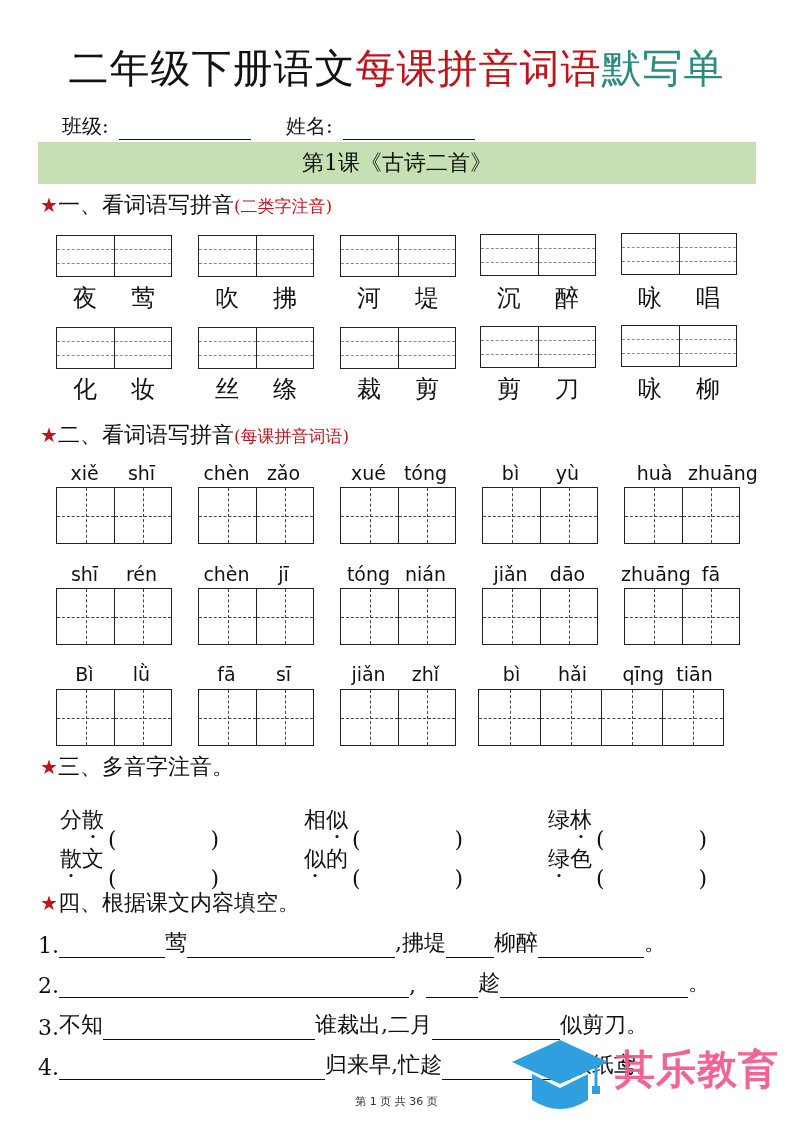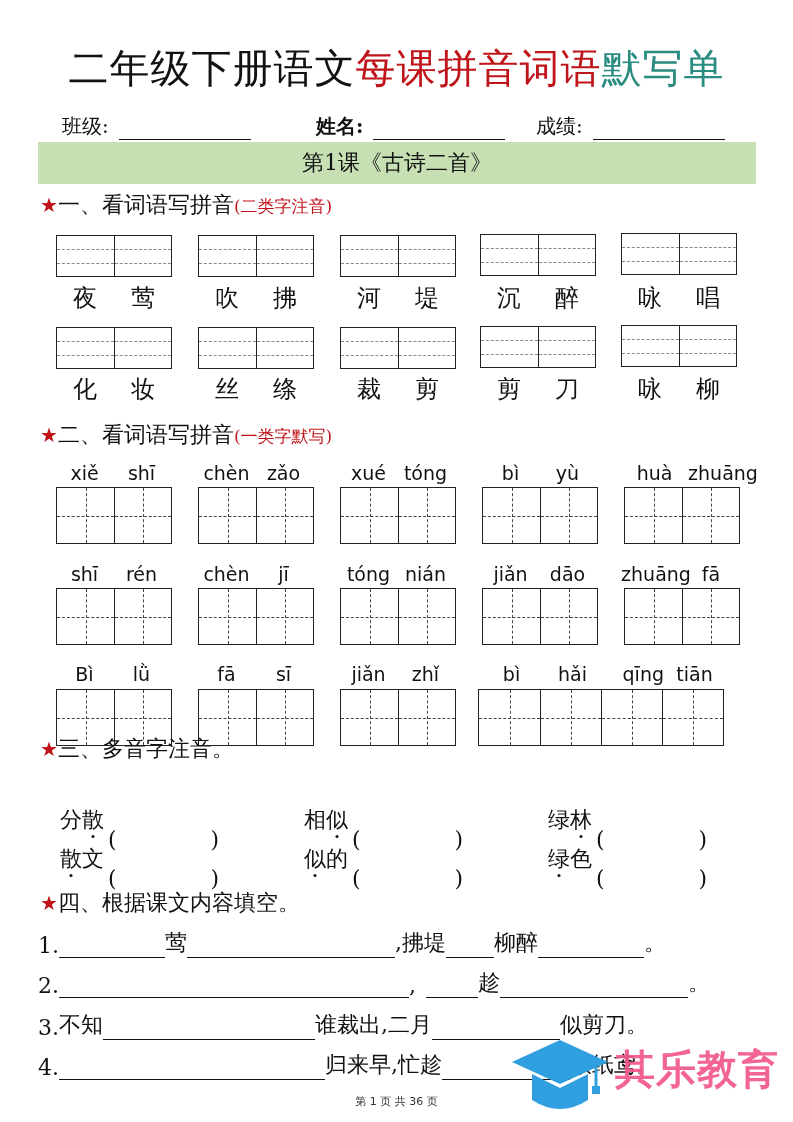--- a/index.html
+++ b/index.html
@@ -64,26 +64,22 @@
 
 <div class="title">
   <span class="t-black">二年级下册语文</span><span class="t-red">每课拼音词语</span><span class="t-teal">默写单</span>
 </div>
 
 <div class="info-row">
   <div class="info-item" style="left:0;">
     <span class="info-label">班级:</span>
     <span class="info-line" style="width:132px;"></span>
   </div>
-  <div class="info-item" style="left:254px;font-weight:bold;">
+  <div class="info-item" style="left:224px;">
     <span class="info-label">姓名:</span>
-    <span class="info-line" style="width:132px;"></span>
-  </div>
-  <div class="info-item" style="left:474px;">
-    <span class="info-label">成绩:</span>
     <span class="info-line" style="width:132px;"></span>
   </div>
 </div>
 
 <div class="lesson-banner">第1课《古诗二首》</div>
 
 <div class="sec-title" style="top:190px;">
   <span class="star">★</span><span>一、看词语写拼音</span><span class="note">(二类字注音)</span>
 </div>
 
@@ -165,21 +161,21 @@
 <div class="word-row" style="left:480px;top:373px;width:116px;">
     <span>剪</span>
     <span>刀</span>
   </div>
 <div class="word-row" style="left:621px;top:373px;width:116px;">
     <span>咏</span>
     <span>柳</span>
   </div>
 
 <div class="sec-title" style="top:420px;">
-  <span class="star">★</span><span>二、看词语写拼音</span><span class="note">(一类字默写)</span>
+  <span class="star">★</span><span>二、看词语写拼音</span><span class="note">(每课拼音词语)</span>
 </div>
 
 <div class="pinyin-row" style="left:56px;top:461px;">
     <span>xiě</span>
     <span>shī</span>
   </div>
 <div class="pinyin-row" style="left:198px;top:461px;">
     <span>chèn</span>
     <span>zǎo</span>
   </div>
@@ -290,21 +286,21 @@
     <div class="cell"></div>
     <div class="cell"></div>
   </div>
 <div class="tz" style="left:478px;top:689px;">
     <div class="cell" style="width:61px;"></div>
     <div class="cell" style="width:61px;"></div>
     <div class="cell" style="width:61px;"></div>
     <div class="cell" style="width:61px;"></div>
   </div>
 
-<div class="sec-title" style="top:734px;">
+<div class="sec-title" style="top:752px;">
   <span class="star">★</span><span>三、多音字注音。</span>
 </div>
 
 <div class="poly-row" style="top:805px;">
   <div class="poly-item" style="left:0;">
     <span><span>分</span><span class="dotted">散</span></span><span class="paren"><span class="l">(</span><span class="r">)</span></span>
   </div>
   <div class="poly-item" style="left:244px;">
     <span><span>相</span><span class="dotted">似</span></span><span class="paren"><span class="l">(</span><span class="r">)</span></span>
   </div>

